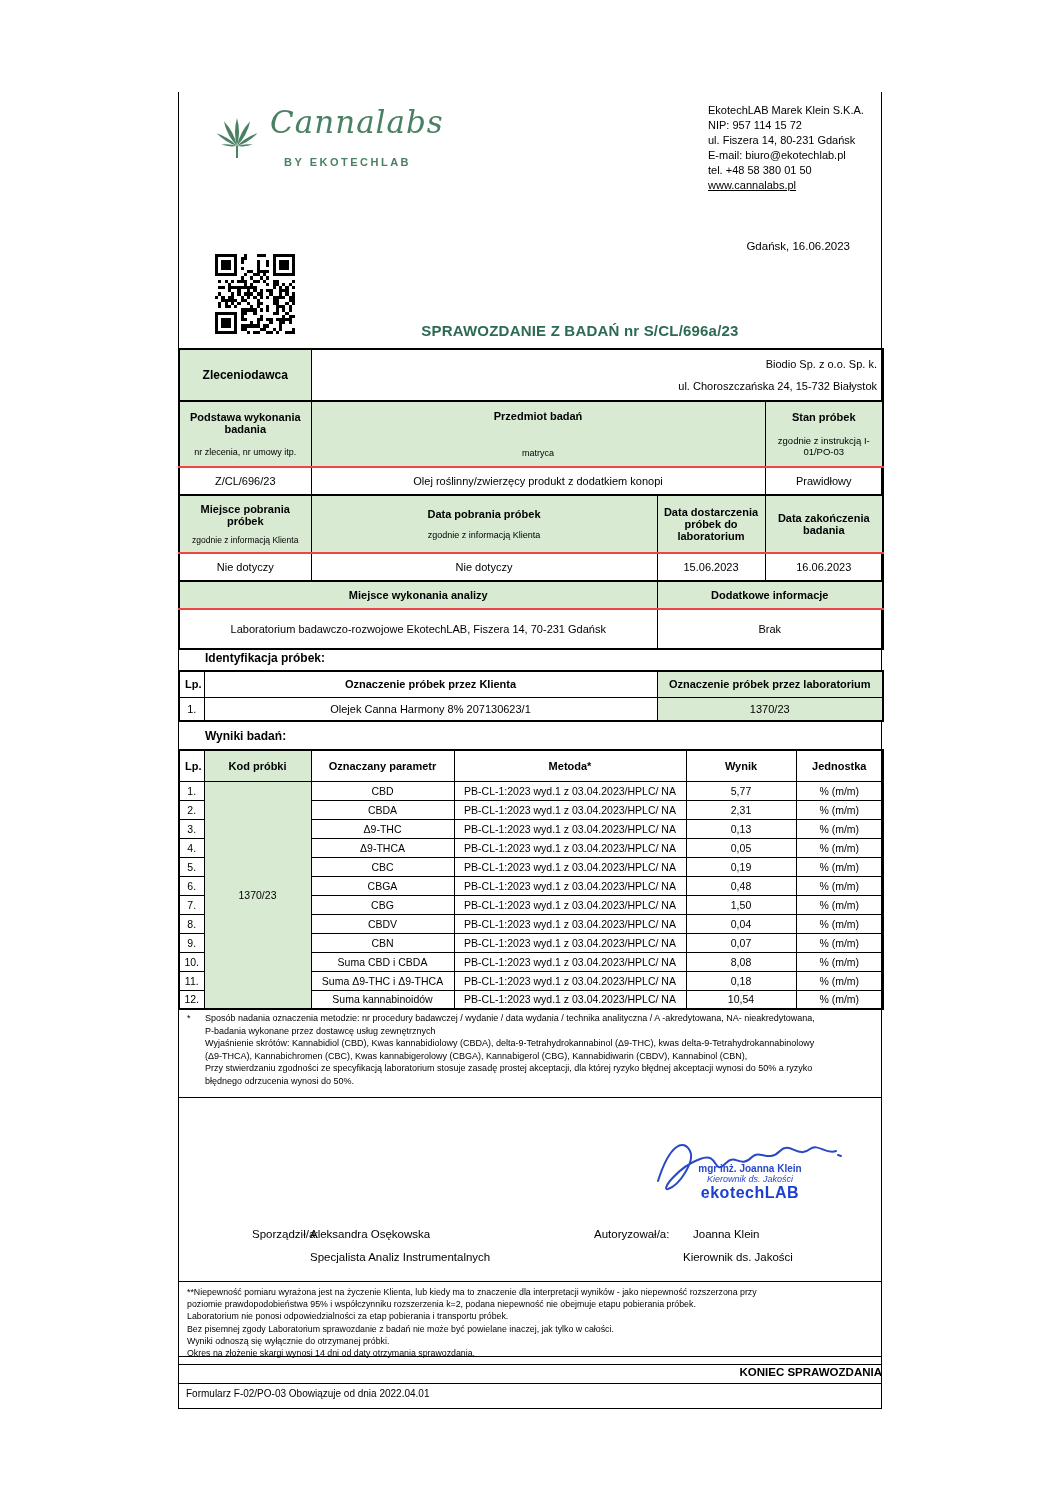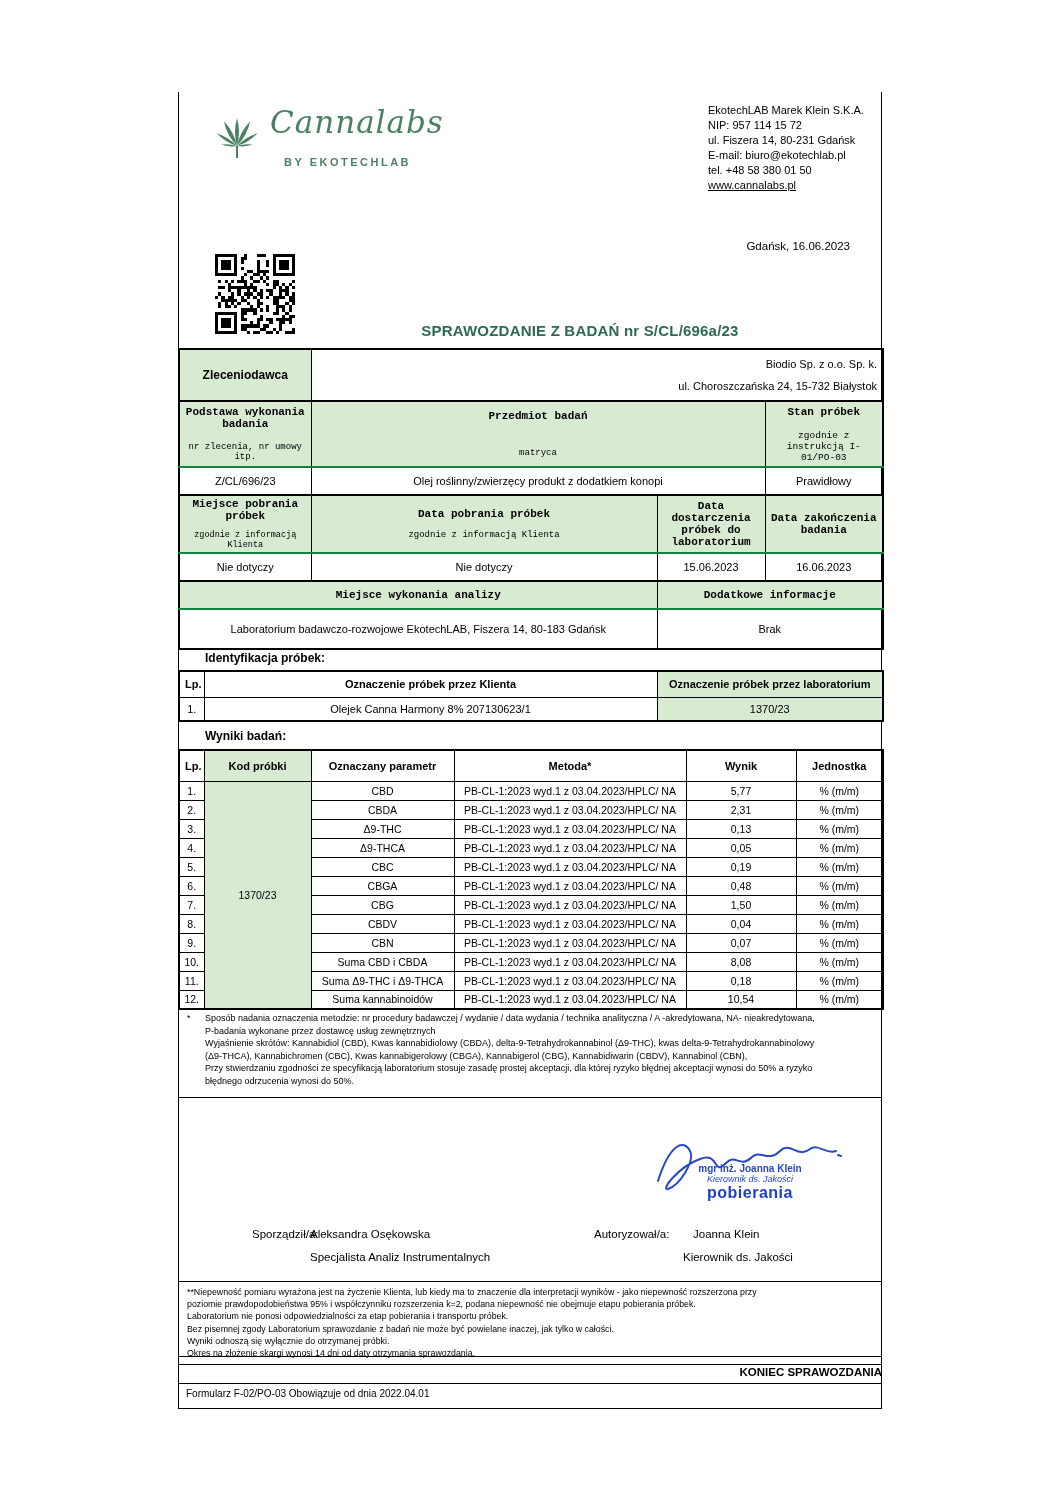--- a/index.html
+++ b/index.html
@@ -34,21 +34,21 @@
 
   
   table { border-collapse:collapse; table-layout:fixed; }
   td, th { border:1px solid #000; font-size:11px; text-align:center; vertical-align:middle;
            padding:2px 5px; overflow:hidden; }
   .green { background:#d9ead3; }
   .hdr { font-weight:bold; font-size:11px; }
   .sub { font-weight:normal; font-size:9px; margin-top:12px; }
 
   .tbl-info { position:absolute; left:178px; top:348px; width:704px; border:2px solid #000; }
-  .tbl-info .sect td { border-top:2px solid #000; border-bottom:2px solid #15803d;font-family:Liberation Mono, monospace; }
+  .tbl-info .sect td { border-top:2px solid #000; border-bottom:2px solid #ef4444; }
   .cell-left { text-align:right; padding-left:9px; }
 
   .sec-heading { position:absolute; font-size:12px; font-weight:bold; }
 
   .tbl-ident { position:absolute; left:178px; top:670px; width:704px; border:2px solid #000; }
   .tbl-res   { position:absolute; left:178px; top:749px; width:704px; border:2px solid #000; }
   .tbl-res td { font-size:10.5px; padding:1px 4px; }
   .tbl-res th { font-size:11px; }
 
   
@@ -380,21 +380,21 @@
       <td>Nie dotyczy</td>
       <td>Nie dotyczy</td>
       <td>15.06.2023</td>
       <td>16.06.2023</td>
     </tr>
     <tr class="sect" style="height:28px">
       <td colspan="2" class="green hdr">Miejsce wykonania analizy</td>
       <td colspan="2" class="green hdr">Dodatkowe informacje</td>
     </tr>
     <tr style="height:40px">
-      <td colspan="2">Laboratorium badawczo-rozwojowe EkotechLAB, Fiszera 14, 80-183 Gdańsk</td>
+      <td colspan="2">Laboratorium badawczo-rozwojowe EkotechLAB, Fiszera 14, 70-231 Gdańsk</td>
       <td colspan="2">Brak</td>
     </tr>
   </tbody>
     </table>
 
   <div class="sec-heading" style="left:205px; top:651px;">Identyfikacja próbek:</div>
   <table class="tbl-ident">
     <colgroup>
         <col style="width:25px">
         <col style="width:453px">
@@ -533,21 +533,21 @@
 
   <div class="hline" style="top:1097px"></div>
 
   <div class="signature">
     <svg class="sig-svg" width="210" height="60" viewBox="0 0 210 60">
       <path d="M18 48 C30 10, 44 6, 50 18 C55 28, 40 52, 28 56 C20 58, 38 34, 60 26 C80 18, 72 44, 86 30 C96 20, 100 36, 112 24 C120 16, 128 30, 140 18 C150 8, 158 26, 170 16 C178 10, 186 22, 196 18" fill="none" stroke="#2948c6" stroke-width="2" stroke-linecap="round"></path>
       <path d="M198 22 l3 1" fill="none" stroke="#2948c6" stroke-width="2" stroke-linecap="round"></path>
     </svg>
     <div class="stamp1">mgr inż. Joanna Klein</div>
     <div class="stamp2">Kierownik ds. Jakości</div>
-    <div class="stamp-logo">pobierania</div>
+    <div class="stamp-logo">ekotechLAB</div>
   </div>
 
   <div class="approvals">
     <span class="ap-label-l">Sporządził/a:</span>
     <span class="ap-name-l">Aleksandra Osękowska</span>
     <span class="ap-title-l">Specjalista Analiz Instrumentalnych</span>
     <span class="ap-label-r">Autoryzował/a:</span>
     <span class="ap-name-r">Joanna Klein</span>
     <span class="ap-title-r">Kierownik ds. Jakości</span>
   </div>

